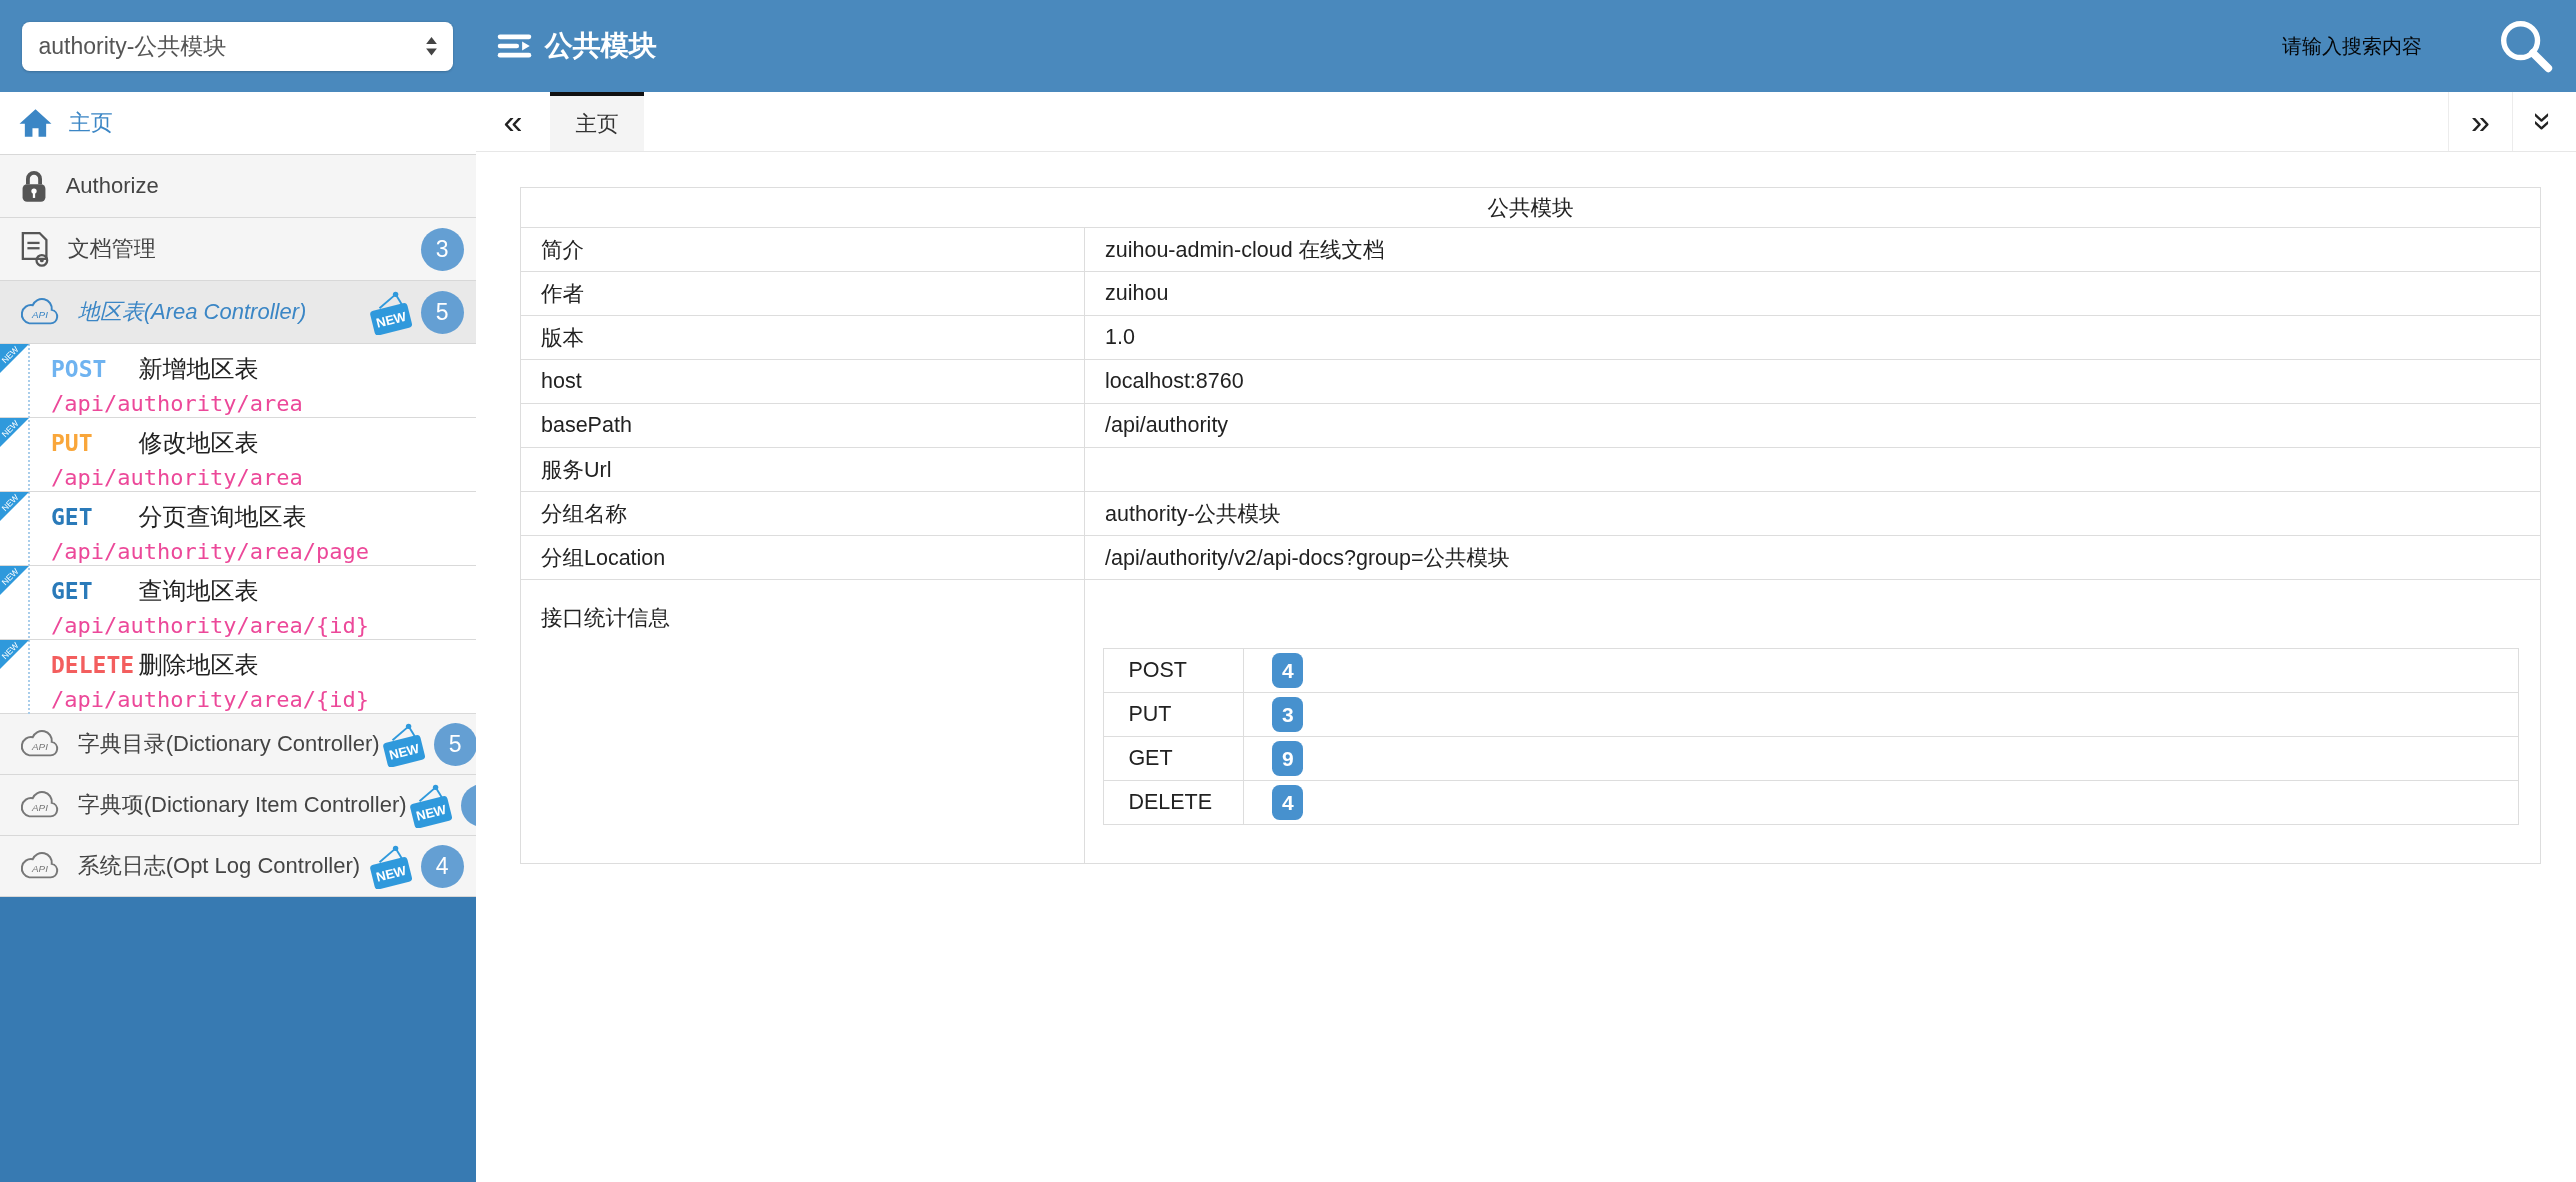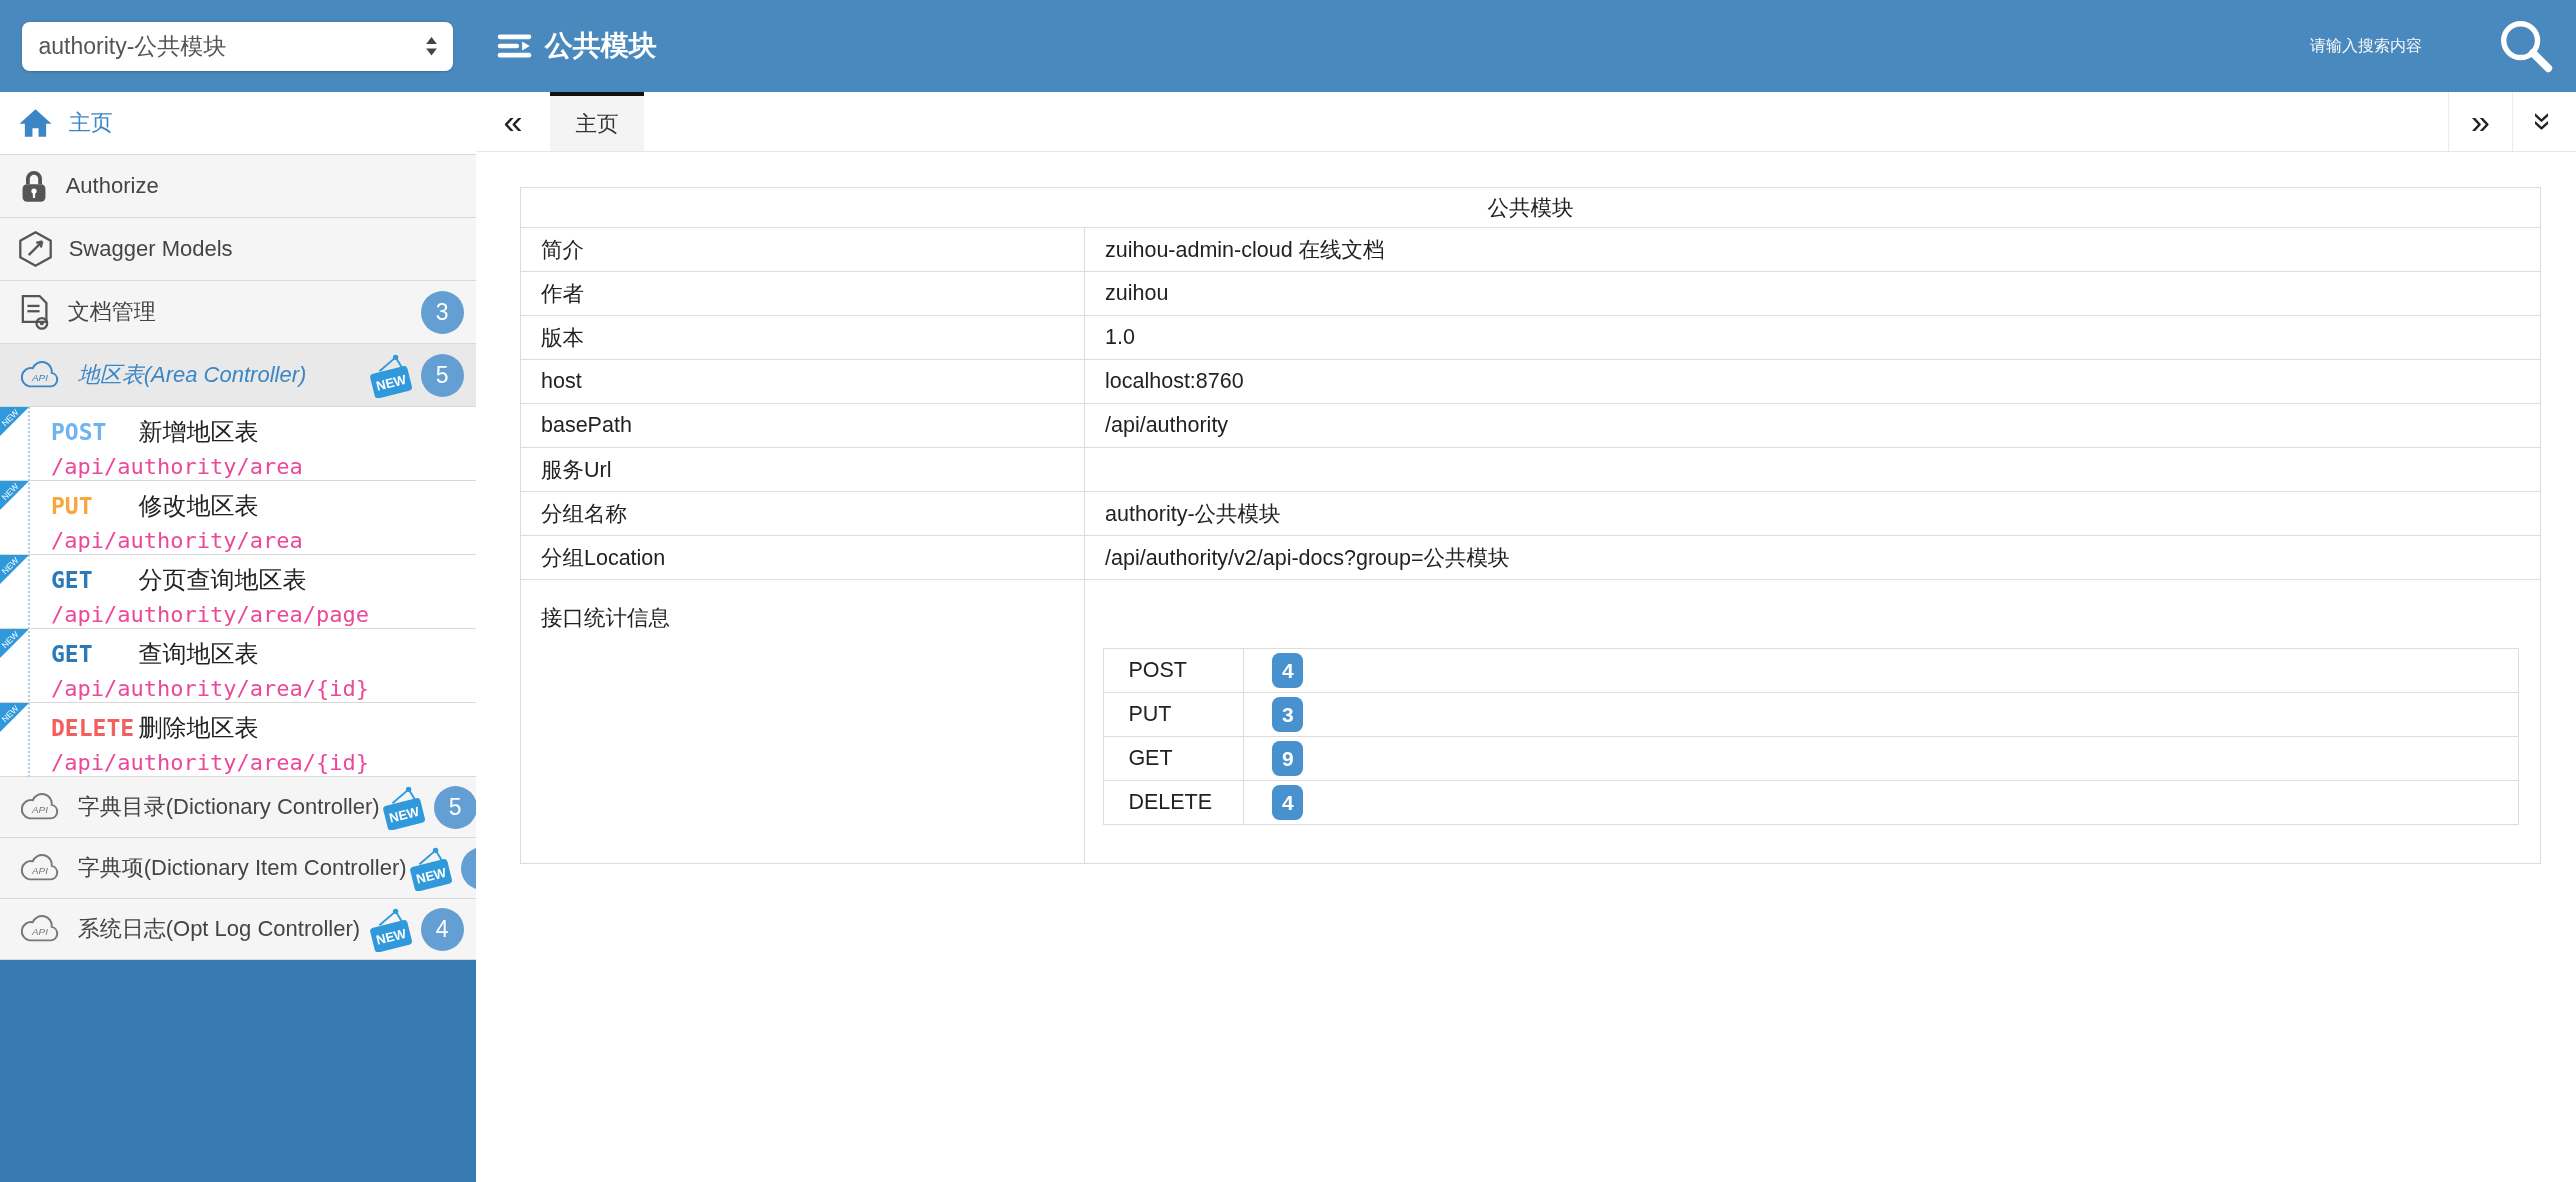--- a/index.html
+++ b/index.html
@@ -10,21 +10,21 @@
   .header { position:absolute; left:0; top:0; width:2576px; height:92px;
             background:#4a89bd; display:flex; align-items:center; z-index:5; }
   .group-select { margin-left:21.5px; width:431px; height:49px; background:#fff;
                   border-radius:7.7px; display:flex; align-items:center;
                   padding:0 12.3px 0 17px; font-size:23px; color:#555;
                   box-shadow:0 0.8px 2.3px rgba(0,0,0,.2); cursor:pointer; }
   .group-select .val { flex:1; white-space:nowrap; overflow:hidden; }
   .app-title-wrap { display:flex; align-items:center; margin-left:43px; gap:12.3px;
                     color:#fff; font-size:28px; font-weight:bold; }
   .search-wrap { margin-left:auto; display:flex; align-items:center; }
-  .search-placeholder { font-size:16px; color:#ffffff; opacity:.95; }
+  .search-placeholder { font-size:20px; color:#000000; opacity:.95; }
   .search-icon-box { margin:0 20px 0 74px; display:flex; align-items:center; cursor:pointer; }
 
   
   .sidebar { position:absolute; left:0; top:92px; width:476px; height:1091px;
              background:#377ab2; overflow:hidden; }
   .side-item { height:63px; display:flex; align-items:center; padding:0 12.3px 0 18.4px;
                background:#f5f5f5; border-bottom:0.8px solid #d8d8d8; cursor:pointer; }
   .side-item .lbl { margin-left:15.3px; font-size:22px; color:#444; white-space:nowrap; }
   .side-item.home { background:#fff; }
   .side-item.home .lbl { color:#3b86c5; }
@@ -139,29 +139,20 @@
       <svg width="32" height="37" viewBox="0 0 42 48">
         <path d="M13 21 v-7 a8 8 0 0 1 16 0 v7" fill="none" stroke="#555" stroke-width="5"></path>
         <rect x="6" y="21" width="30" height="23" rx="6" fill="#555"></rect>
         <circle cx="21" cy="30" r="3.5" fill="#fff"></circle>
         <rect x="19.5" y="32" width="3" height="7" fill="#fff"></rect>
       </svg>
     </span>
     <span class="lbl">Authorize</span>
   </div>
 
-  <div class="side-item">
-    <span class="icon">
-      <svg width="35" height="38" viewBox="0 0 46 50">
-        <polygon points="23,3 43,14 43,36 23,47 3,36 3,14" fill="none" stroke="#555" stroke-width="3"></polygon>
-        <path d="M14 33 L32 15 M32 15 l-8 2 M32 15 l-2 8" stroke="#555" stroke-width="3" fill="none"></path>
-      </svg>
-    </span>
-    <span class="lbl">Swagger Models</span>
-  </div>
 
   <div class="side-item">
     <span class="icon">
       <svg width="34" height="38" viewBox="0 0 44 50">
         <path d="M6 4 h22 l9 9 v25 h-31 z" fill="none" stroke="#555" stroke-width="3"></path>
         <line x1="12" y1="17" x2="28" y2="17" stroke="#555" stroke-width="3"></line>
         <line x1="12" y1="24" x2="28" y2="24" stroke="#555" stroke-width="3"></line>
         <circle cx="31" cy="40" r="7" fill="none" stroke="#555" stroke-width="3"></circle>
         <circle cx="31" cy="40" r="2.5" fill="#555"></circle>
       </svg>

